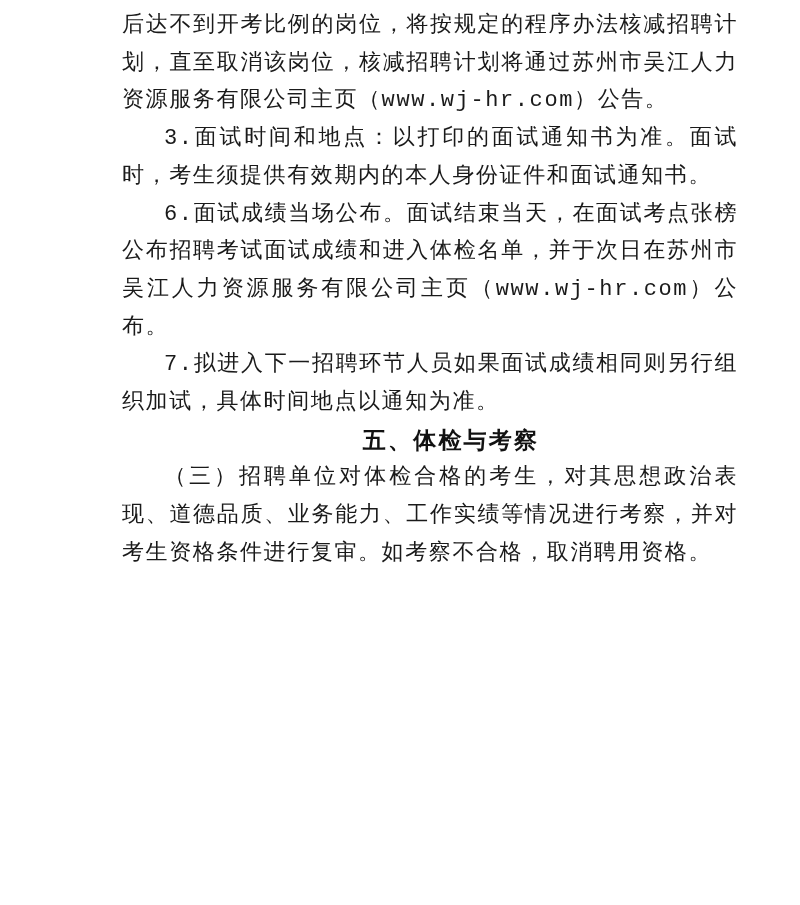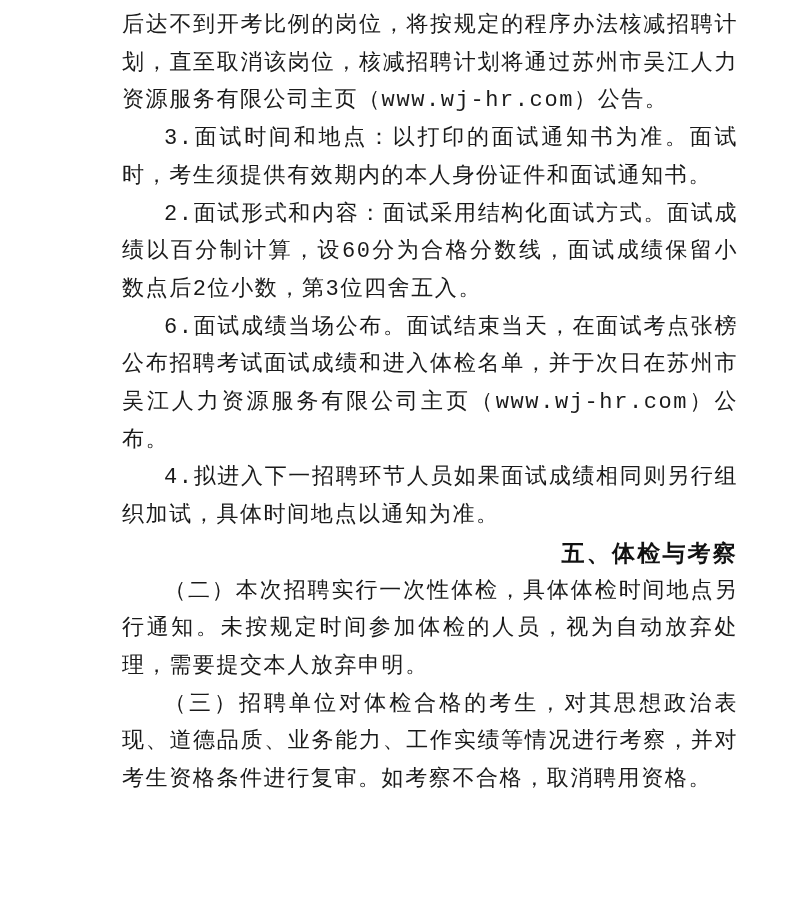--- a/index.html
+++ b/index.html
@@ -35,29 +35,27 @@
     word-break: break-all;
   }
   .indent {
     text-indent: 42px;
   }
   .heading {
     font-family: "Liberation Sans", sans-serif;
     font-weight: 700;
     font-size: 23px;
     letter-spacing: 2.2px;
-    text-align: right;
+    text-align: center;
     color: #111111;
   }
 </style>
 </head>
 <body>
 
 <div class="page">
   <p class="para">后达不到开考比例的岗位，将按规定的程序办法核减招聘计划，直至取消该岗位，核减招聘计划将通过苏州市吴江人力资源服务有限公司主页（www.wj-hr.com）公告。</p>
   <p class="para indent">3.面试时间和地点：以打印的面试通知书为准。面试时，考生须提供有效期内的本人身份证件和面试通知书。</p>
-  <p class="para indent">2.面试形式和内容：面试采用结构化面试方式。面试成绩以百分制计算，设60分为合格分数线，面试成绩保留小数点后2位小数，第3位四舍五入。</p>
   <p class="para indent">6.面试成绩当场公布。面试结束当天，在面试考点张榜公布招聘考试面试成绩和进入体检名单，并于次日在苏州市吴江人力资源服务有限公司主页（www.wj-hr.com）公布。</p>
-  <p class="para indent">4.拟进入下一招聘环节人员如果面试成绩相同则另行组织加试，具体时间地点以通知为准。</p>
+  <p class="para indent">7.拟进入下一招聘环节人员如果面试成绩相同则另行组织加试，具体时间地点以通知为准。</p>
   <p class="para indent heading">五、体检与考察</p>
-  <p class="para indent">（二）本次招聘实行一次性体检，具体体检时间地点另行通知。未按规定时间参加体检的人员，视为自动放弃处理，需要提交本人放弃申明。</p>
   <p class="para indent">（三）招聘单位对体检合格的考生，对其思想政治表现、道德品质、业务能力、工作实绩等情况进行考察，并对考生资格条件进行复审。如考察不合格，取消聘用资格。</p>
 </div>
 
 </body></html>

